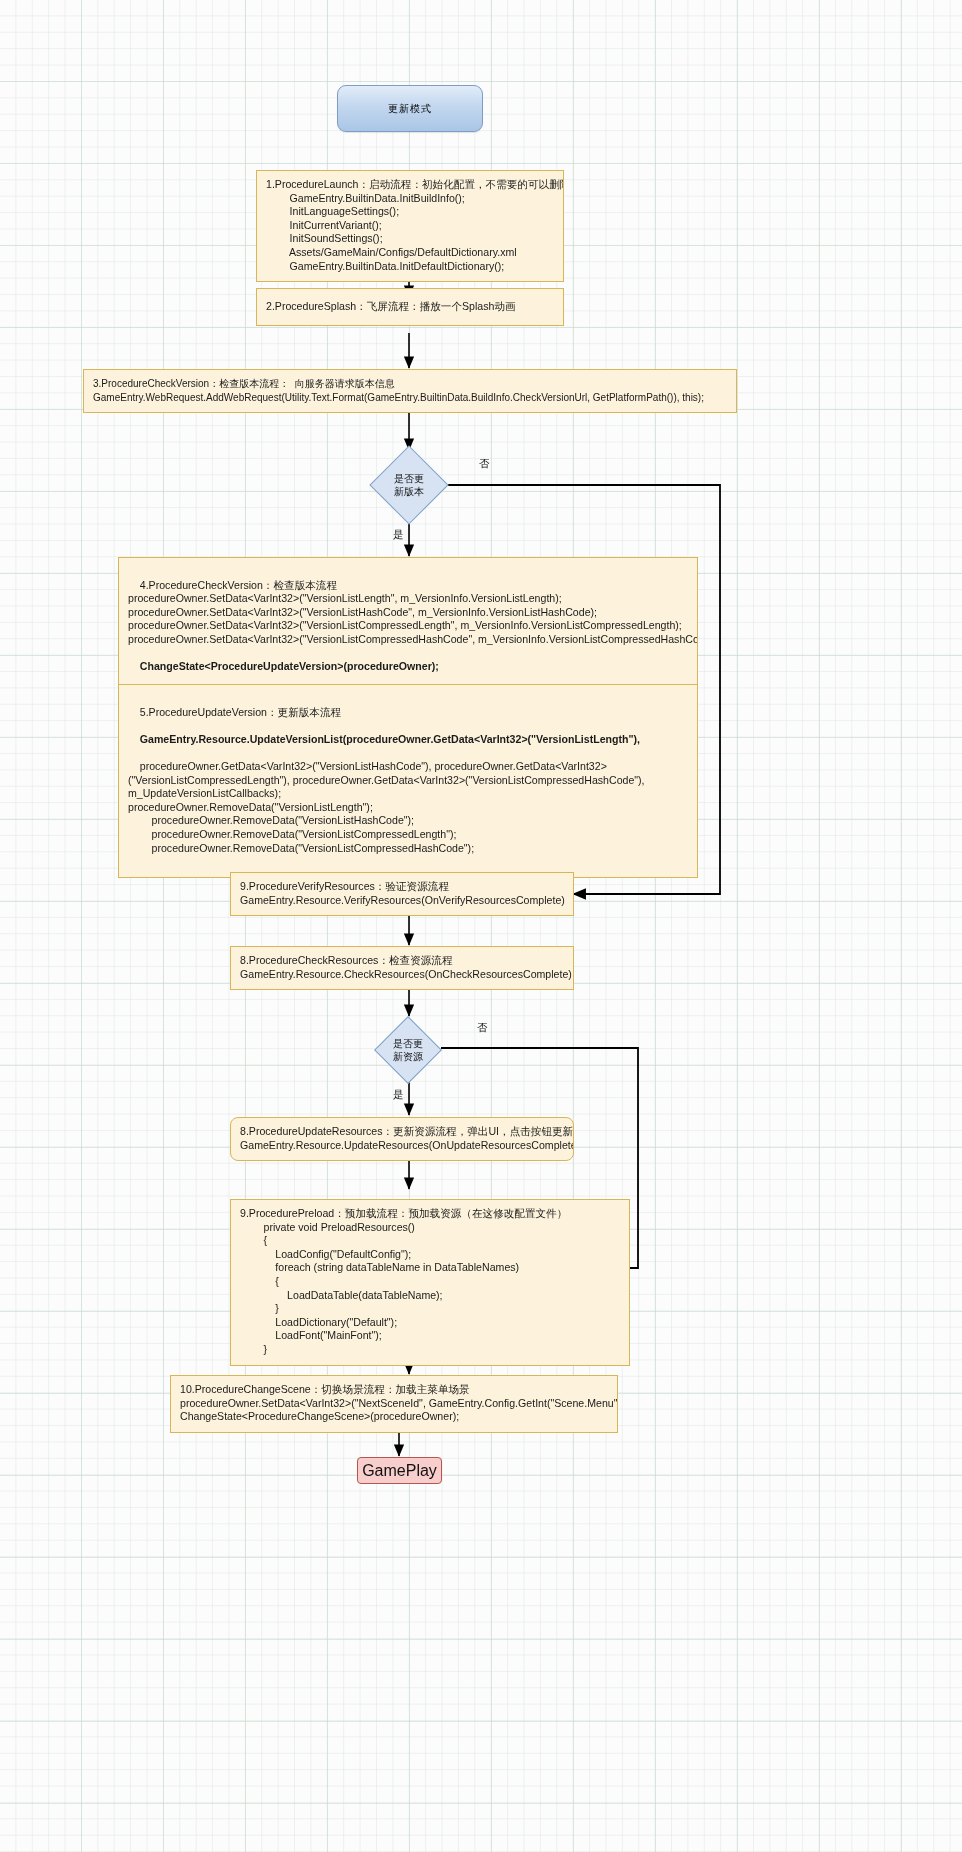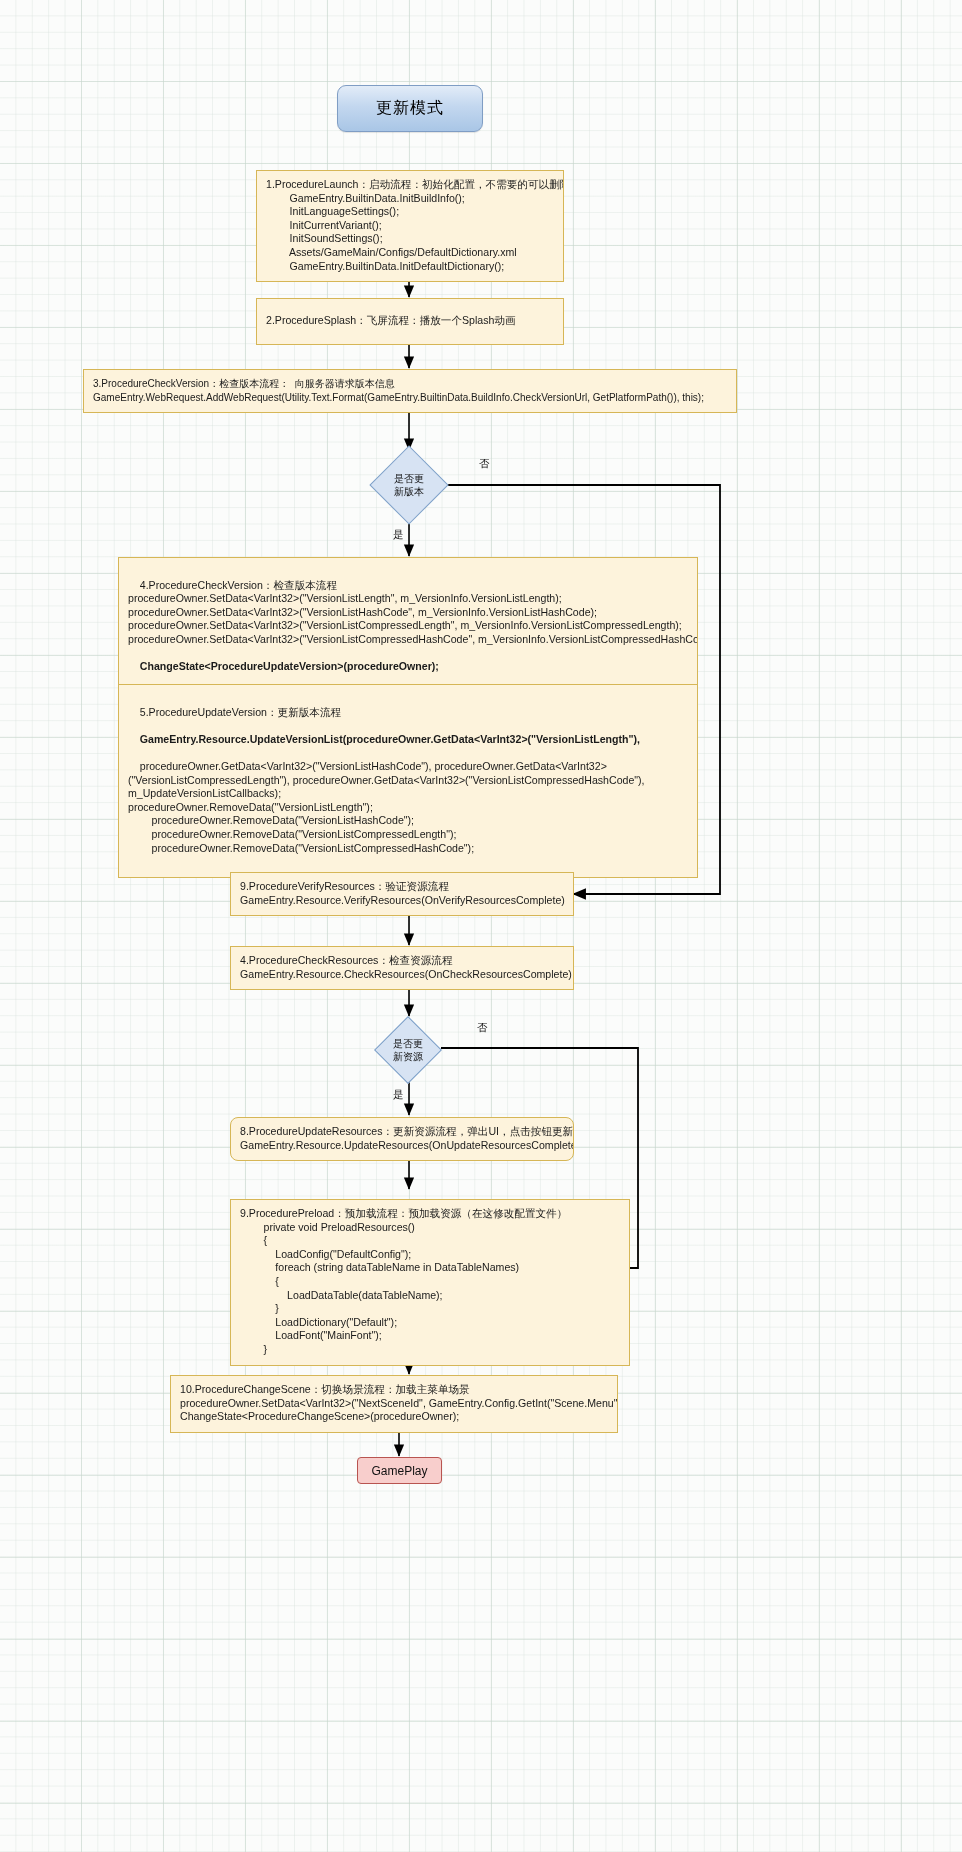--- a/index.html
+++ b/index.html
@@ -18,21 +18,21 @@
   #canvas{position:absolute;left:0;top:0;width:962px;height:1852px;}
   svg.edges{position:absolute;left:0;top:0;width:962px;height:1852px;pointer-events:none;}
 
   .node{position:absolute;box-sizing:border-box;}
 
   .title-box{
     left:337px;top:85px;width:146px;height:47px;
     border:1px solid #7f9dc4;border-radius:9px;
     background:linear-gradient(to bottom,#e2ecf8 0%,#c3d7ef 45%,#a9c6e6 100%);
     display:flex;align-items:center;justify-content:center;
-    font-size:16px;color:#000;letter-spacing:1px;
+    font-size:10px;color:#000;letter-spacing:1px;
     box-shadow:0 1px 1px rgba(0,0,0,0.10);
   }
 
   .proc{
     border:1px solid #d6b656;background:#fdf3dc;
     padding:7px 9px 8px 9px;
     font-size:10.6px;line-height:13.6px;color:#1a1a1a;
     white-space:pre;overflow:hidden;
   }
   .proc .hl{font-weight:bold;}
@@ -43,21 +43,21 @@
   }
   .diamond-label{
     position:absolute;display:flex;flex-direction:column;
     align-items:center;justify-content:center;
     font-size:10px;line-height:13px;color:#111;text-align:center;
   }
 
   .terminal{
     border:1px solid #b85450;background:#f8cecc;border-radius:4px;
     display:flex;align-items:center;justify-content:center;
-    font-size:12px;color:#111;
+    font-size:16px;color:#111;
   }
 
   .edge-label{
     position:absolute;font-size:10.5px;color:#111;background:transparent;
   }
 </style>
 </head>
 <body>
 
 <div id="canvas">
@@ -101,21 +101,21 @@
   <div class="node title-box">更新模式</div>
 
   <div class="node proc" style="left:256px;top:170px;width:308px;">1.ProcedureLaunch：启动流程：初始化配置，不需要的可以删除
         GameEntry.BuiltinData.InitBuildInfo();
         InitLanguageSettings();
         InitCurrentVariant();
         InitSoundSettings();
         Assets/GameMain/Configs/DefaultDictionary.xml
         GameEntry.BuiltinData.InitDefaultDictionary();</div>
 
-  <div class="node proc" style="left:256px;top:298px;width:308px;height:47px;display:flex;align-items:center;">2.ProcedureSplash：飞屏流程：播放一个Splash动画</div>
+  <div class="node proc" style="left:256px;top:288px;width:308px;height:38px;display:flex;align-items:center;">2.ProcedureSplash：飞屏流程：播放一个Splash动画</div>
 
   <div class="node proc" style="left:83px;top:369px;width:654px;font-size:10px;">3.ProcedureCheckVersion：检查版本流程：  向服务器请求版本信息
 GameEntry.WebRequest.AddWebRequest(Utility.Text.Format(GameEntry.BuiltinData.BuildInfo.CheckVersionUrl, GetPlatformPath()), this);</div>
 
   <div class="node diamond" style="left:381px;top:457px;width:56px;height:56px;"></div>
   <div class="diamond-label" style="left:375px;top:458px;width:68px;height:54px;">
     <span>是否更</span>
     <span>新版本</span>
   </div>
   <div class="edge-label" style="left:393px;top:528px;">是</div>
@@ -138,21 +138,21 @@
 m_UpdateVersionListCallbacks);
 procedureOwner.RemoveData("VersionListLength");
         procedureOwner.RemoveData("VersionListHashCode");
         procedureOwner.RemoveData("VersionListCompressedLength");
         procedureOwner.RemoveData("VersionListCompressedHashCode");</span>
   </div>
 
   <div class="node proc" style="left:230px;top:872px;width:344px;">9.ProcedureVerifyResources：验证资源流程
 GameEntry.Resource.VerifyResources(OnVerifyResourcesComplete)</div>
 
-  <div class="node proc" style="left:230px;top:946px;width:344px;">4.ProcedureCheckResources：检查资源流程
+  <div class="node proc" style="left:230px;top:946px;width:344px;">8.ProcedureCheckResources：检查资源流程
 GameEntry.Resource.CheckResources(OnCheckResourcesComplete)</div>
 
   <div class="node diamond" style="left:384px;top:1026px;width:48px;height:48px;"></div>
   <div class="diamond-label" style="left:374px;top:1023px;width:68px;height:54px;">
     <span>是否更</span>
     <span>新资源</span>
   </div>
   <div class="edge-label" style="left:393px;top:1088px;">是</div>
   <div class="edge-label" style="left:477px;top:1021px;">否</div>
 

